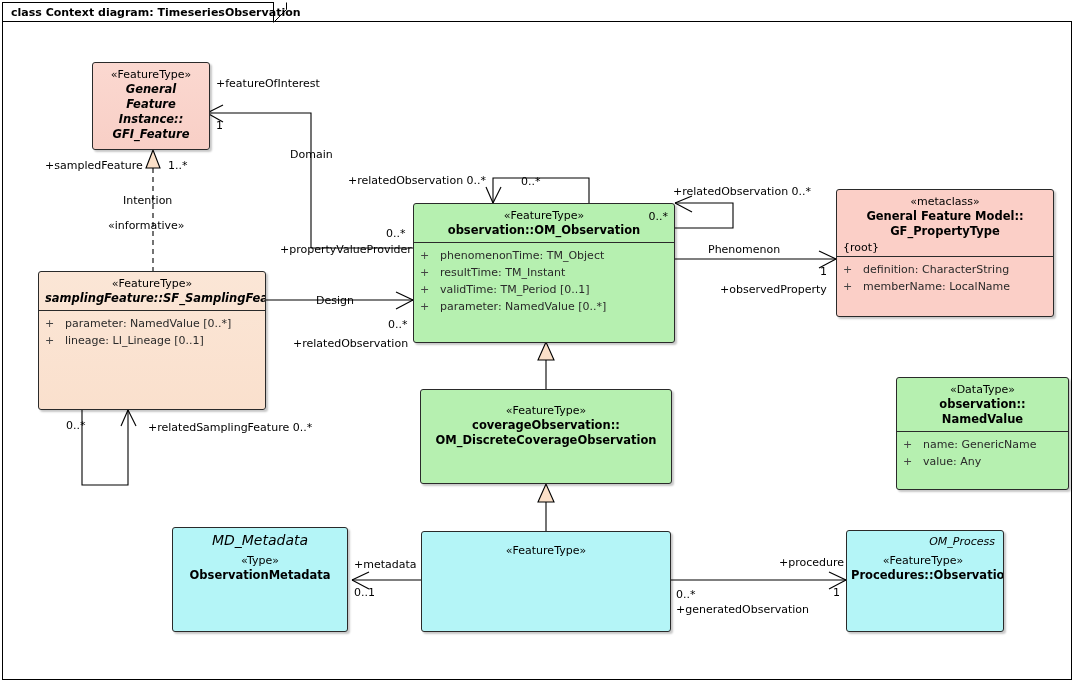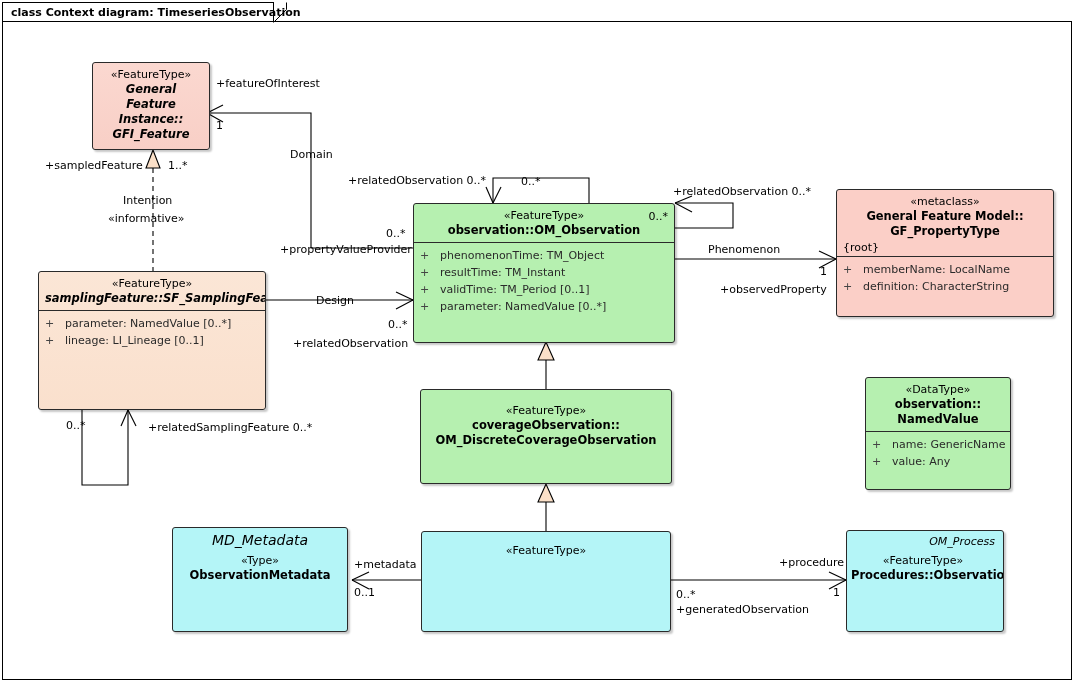--- a/index.html
+++ b/index.html
@@ -140,34 +140,34 @@
 
   <div class="cls c-pink2" style="left:836px;top:189px;width:218px;height:128px;">
     <div class="head" style="padding-bottom:2px;">
       <div class="stereo">«metaclass»</div>
       <div class="name">General Feature Model::</div>
       <div class="name">GF_PropertyType</div>
       <div style="text-align:left;font-size:11px;padding:2px 4px 0 0;">{root}</div>
     </div>
     <div class="divider"></div>
     <div class="attrs">
+      <div class="attr"><span class="vis">+</span><span>definition: CharacterString</span></div>
       <div class="attr"><span class="vis">+</span><span>memberName: LocalName</span></div>
-      <div class="attr"><span class="vis">+</span><span>definition: CharacterString</span></div>
     </div>
   </div>
 
   <div class="cls c-green2" style="left:420px;top:389px;width:252px;height:95px;">
     <div class="head" style="padding-top:14px;">
       <div class="stereo">«FeatureType»</div>
       <div class="name">coverageObservation::</div>
       <div class="name">OM_DiscreteCoverageObservation</div>
     </div>
   </div>
 
-  <div class="cls c-green2" style="left:865px;top:377px;width:146px;height:113px;">
+  <div class="cls c-green2" style="left:896px;top:377px;width:173px;height:113px;">
     <div class="head" style="padding-bottom:4px;">
       <div class="stereo">«DataType»</div>
       <div class="name">observation::</div>
       <div class="name">NamedValue</div>
     </div>
     <div class="divider"></div>
     <div class="attrs">
       <div class="attr"><span class="vis">+</span><span>name: GenericName</span></div>
       <div class="attr"><span class="vis">+</span><span>value: Any</span></div>
     </div>
@@ -194,21 +194,21 @@
       <div class="name">Procedures::ObservationProcess</div>
     </div>
   </div>
 
   <div class="lbl" style="left:216px;top:77px;">+featureOfInterest</div>
   <div class="lbl" style="left:216px;top:119px;">1</div>
   <div class="lbl" style="left:290px;top:148px;">Domain</div>
   <div class="lbl" style="left:45px;top:159px;">+sampledFeature</div>
   <div class="lbl" style="left:168px;top:159px;">1..*</div>
   <div class="lbl" style="left:123px;top:194px;">Intention</div>
-  <div class="lbl" style="left:108px;top:212px;">«informative»</div>
+  <div class="lbl" style="left:108px;top:219px;">«informative»</div>
 
   <div class="lbl" style="left:348px;top:174px;">+relatedObservation 0..*</div>
   <div class="lbl" style="left:521px;top:175px;">0..*</div>
   <div class="lbl" style="left:673px;top:185px;">+relatedObservation 0..*</div>
 
   <div class="lbl" style="left:280px;top:243px;">+propertyValueProvider</div>
   <div class="lbl" style="left:386px;top:227px;">0..*</div>
 
   <div class="lbl" style="left:300px;top:294px;margin-left:16px;">Design</div>
   <div class="lbl" style="left:388px;top:318px;">0..*</div>

